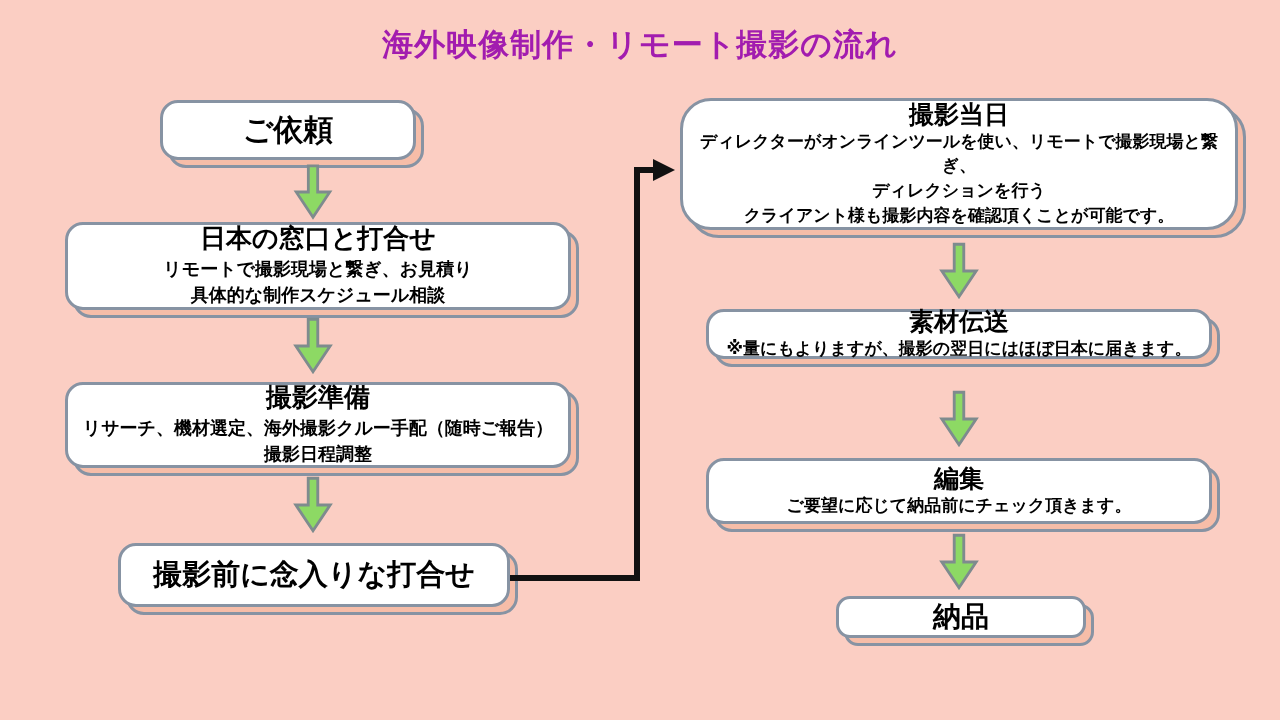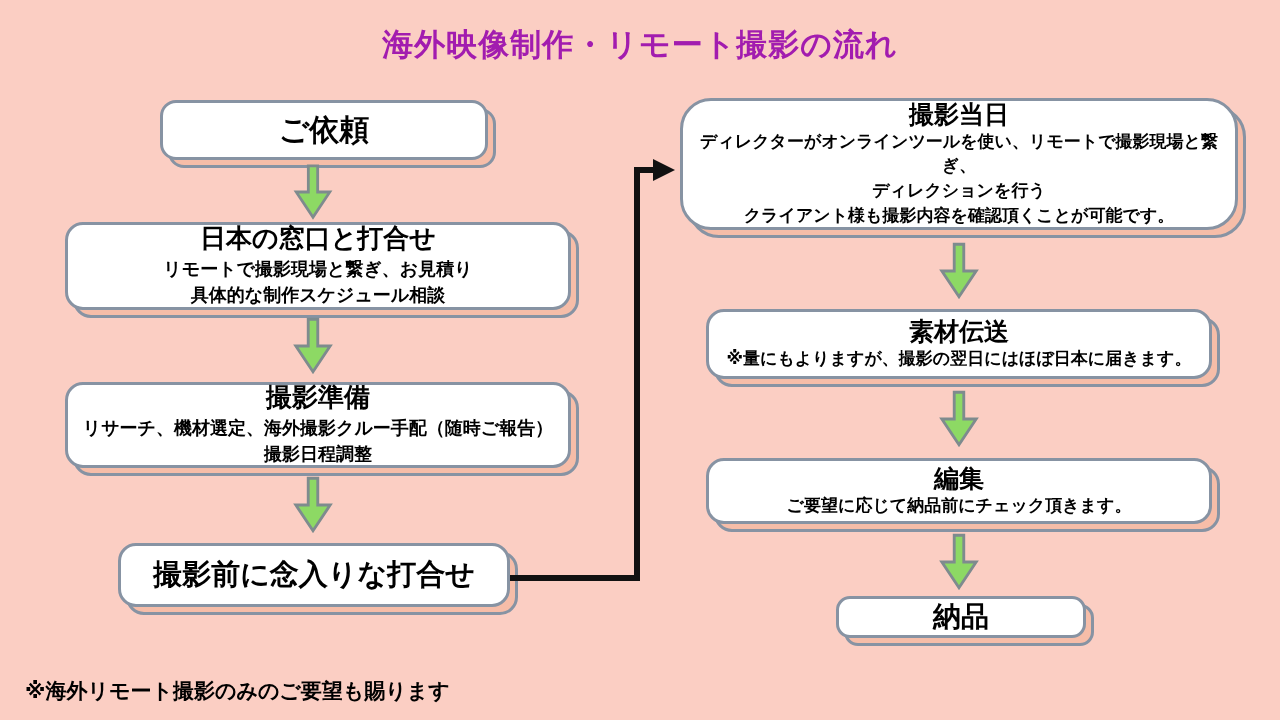--- a/index.html
+++ b/index.html
@@ -66,21 +66,21 @@
 
 <div class="stage">
 
   <h1 class="title">海外映像制作・リモート撮影の流れ</h1>
 
   <svg class="connector" width="1280" height="720" viewBox="0 0 1280 720" aria-hidden="true">
     <path class="conn-line" d="M481 578 H637 V170 H655"></path>
     <path class="conn-head" d="M653 159 L675 170 L653 181 Z"></path>
   </svg>
 
-  <div class="box" style="left:160px; top:100px; width:328px; height:60px;border-radius:16px;">
+  <div class="box" style="left:160px; top:100px; width:256px; height:60px;">
     <div class="box-title t30">ご依頼</div>
   </div>
 
   <svg class="garrow" style="left:292px; top:164px;" width="42" height="56" viewBox="0 0 44 60" aria-hidden="true">
     <path d="M17 2 L27 2 L27 30 L40 30 L22 57 L4 30 L17 30 Z" fill="var(--arrow-green)" stroke="var(--arrow-outline)" stroke-width="3" stroke-linejoin="miter"></path>
   </svg>
 
   <div class="box" style="left:65px; top:222px; width:506px; height:88px;">
     <div class="box-title t26">日本の窓口と打合せ</div>
     <div class="box-line b18">リモートで撮影現場と繋ぎ、お見積り</div>
@@ -109,21 +109,21 @@
     <div class="box-title t25">撮影当日</div>
     <div class="box-line b17">ディレクターがオンラインツールを使い、リモートで撮影現場と繋ぎ、</div>
     <div class="box-line b17">ディレクションを行う</div>
     <div class="box-line b17">クライアント様も撮影内容を確認頂くことが可能です。</div>
   </div>
 
   <svg class="garrow" style="left:938px; top:240px;" width="42" height="62" viewBox="0 0 44 60" aria-hidden="true">
     <path d="M17 2 L27 2 L27 30 L40 30 L22 57 L4 30 L17 30 Z" fill="var(--arrow-green)" stroke="var(--arrow-outline)" stroke-width="3" stroke-linejoin="miter"></path>
   </svg>
 
-  <div class="box" style="left:706px; top:309px; width:506px; height:70px;">
+  <div class="box" style="left:706px; top:309px; width:506px; height:50px;">
     <div class="box-title t25">素材伝送</div>
     <div class="box-line b17">※量にもよりますが、撮影の翌日にはほぼ日本に届きます。</div>
   </div>
 
   <svg class="garrow" style="left:938px; top:388px;" width="42" height="62" viewBox="0 0 44 60" aria-hidden="true">
     <path d="M17 2 L27 2 L27 30 L40 30 L22 57 L4 30 L17 30 Z" fill="var(--arrow-green)" stroke="var(--arrow-outline)" stroke-width="3" stroke-linejoin="miter"></path>
   </svg>
 
   <div class="box" style="left:706px; top:458px; width:506px; height:66px;">
     <div class="box-title t25">編集</div>
@@ -131,15 +131,14 @@
   </div>
 
   <svg class="garrow" style="left:938px; top:532px;" width="42" height="60" viewBox="0 0 44 60" aria-hidden="true">
     <path d="M17 2 L27 2 L27 30 L40 30 L22 57 L4 30 L17 30 Z" fill="var(--arrow-green)" stroke="var(--arrow-outline)" stroke-width="3" stroke-linejoin="miter"></path>
   </svg>
 
   <div class="box" style="left:836px; top:596px; width:250px; height:42px; border-radius:14px;">
     <div class="box-title t28">納品</div>
   </div>
 
-  <div class="footnote">※海外リモート撮影のみのご要望も賜ります</div>
 
 </div>
 
 </body></html>

